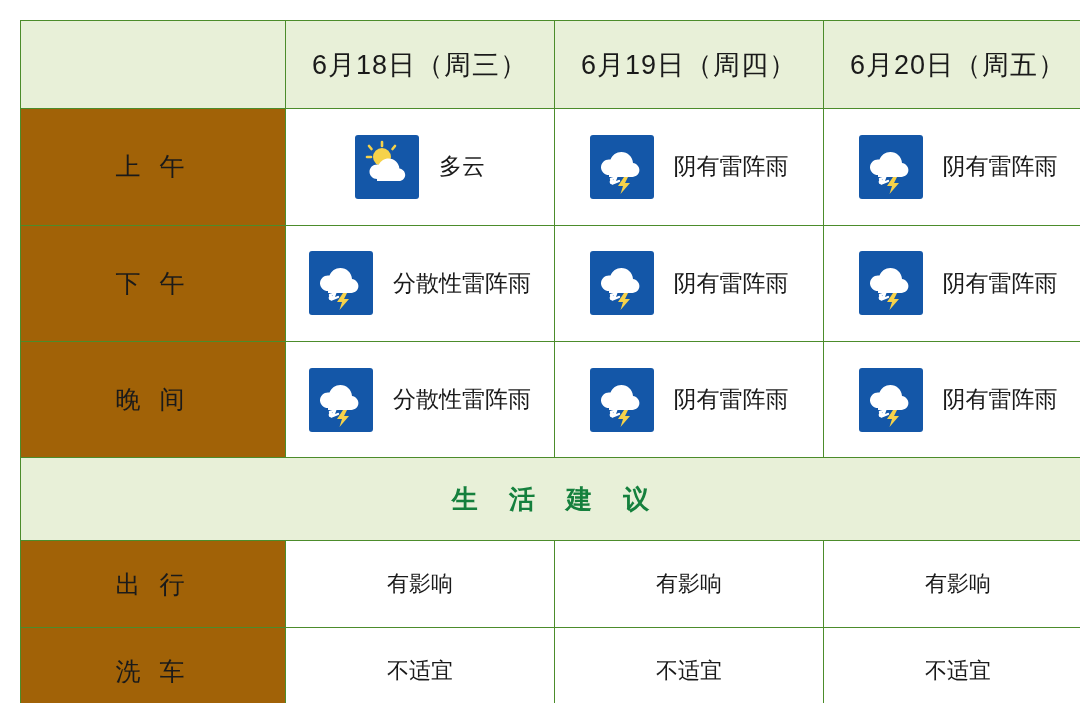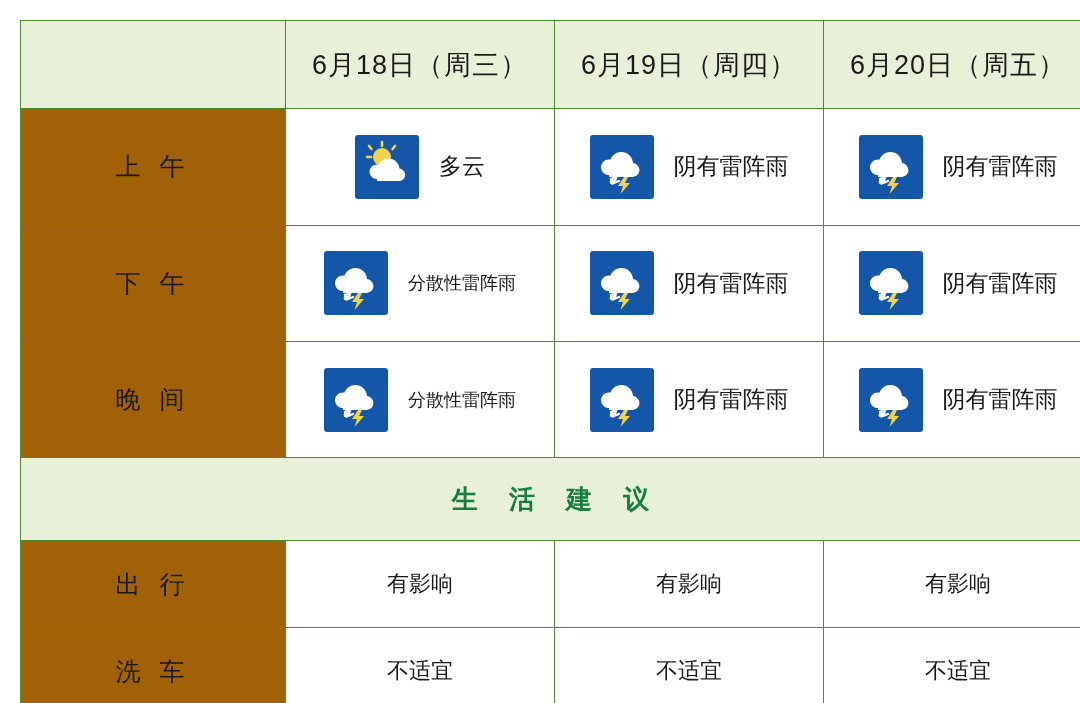--- a/index.html
+++ b/index.html
@@ -51,21 +51,21 @@
   .wx-inner {
     display: flex;
     align-items: center;
     justify-content: center;
     gap: 20px;
   }
   .wx-text {
     font-size: 23px;
     white-space: nowrap;
   }
-  .wx-text.small { font-size: 18px; text-align: center; }
+  .wx-text.small { font-size: 23px; text-align: center; }
 
   .icon-box {
     width: 64px;
     height: 64px;
     background: #1457a8;
     border-radius: 3px;
     position: relative;
     flex: 0 0 auto;
   }
   .icon-box svg { display: block; }

